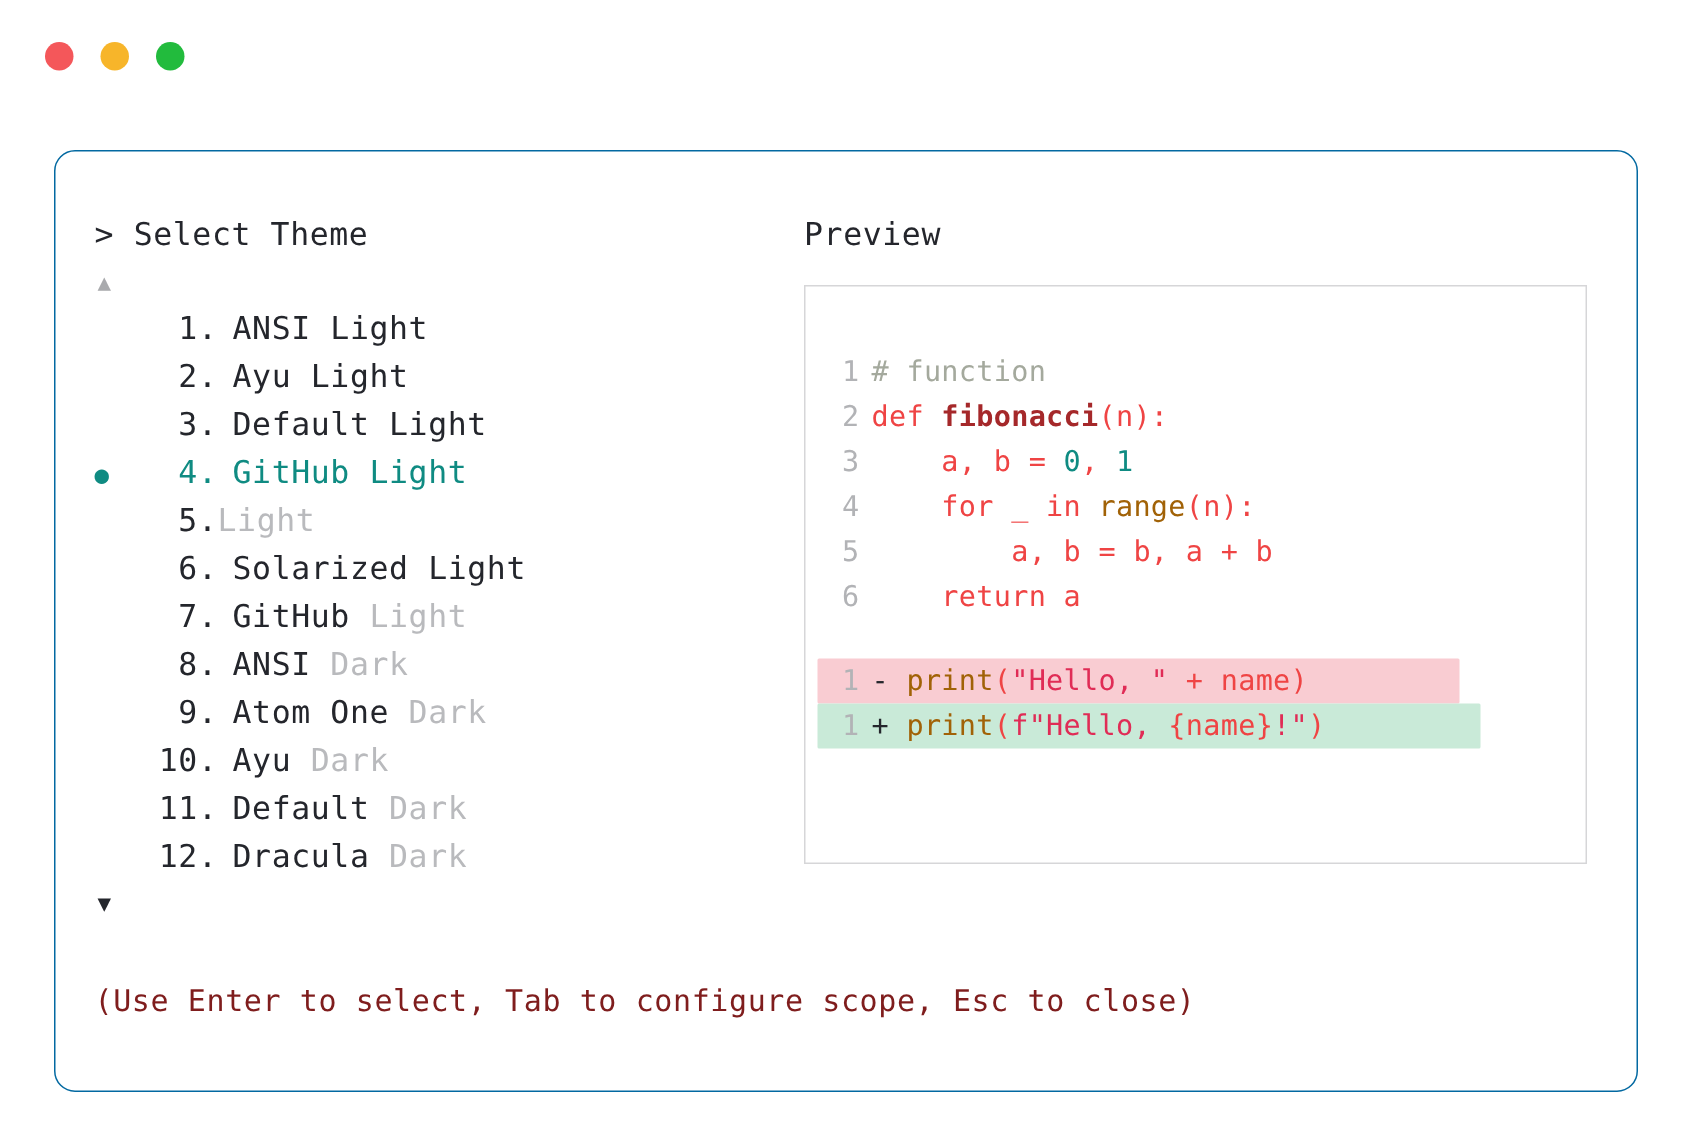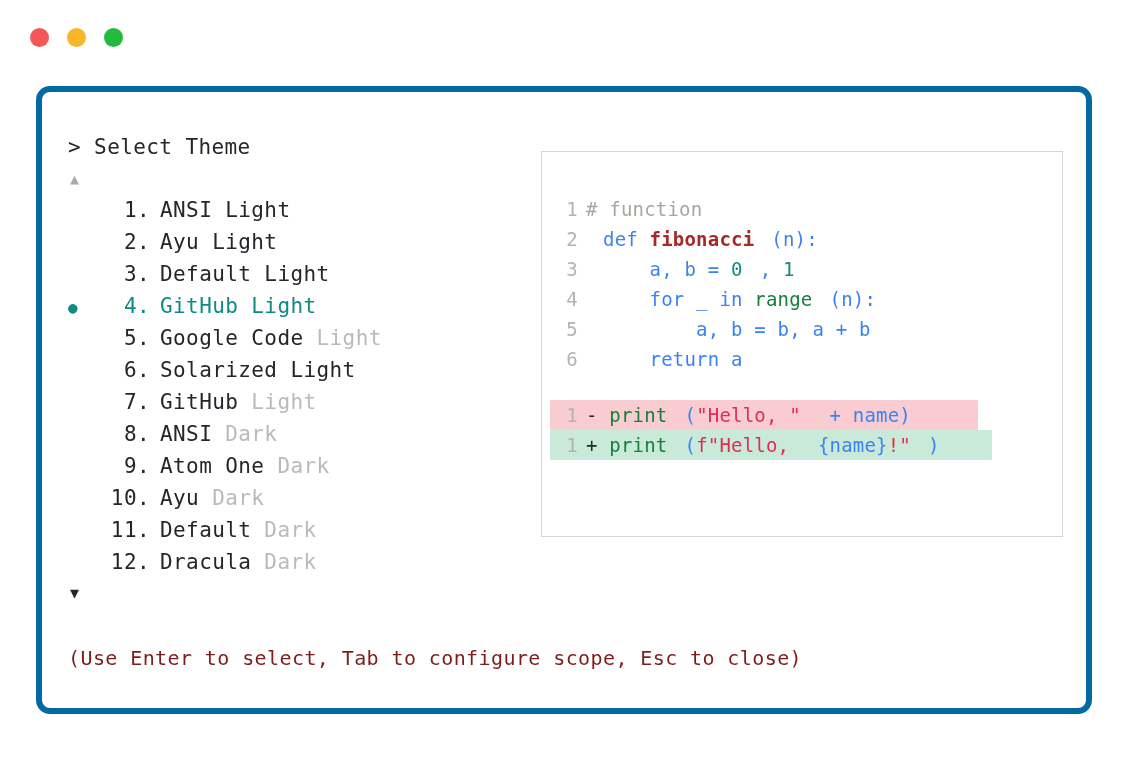--- a/index.html
+++ b/index.html
@@ -30,25 +30,25 @@
     border-radius: 50%;
   }
   .dot-red    { background: #f4575a; }
   .dot-yellow { background: #f7b52a; }
   .dot-green  { background: #22bb3d; }
 
   
   .card {
     position: absolute;
     left: 36px;
-    top: 86px;
+    top: 100px;
     width: 1056px;
     height: 628px;
     box-sizing: border-box;
-    border: 6px solid #0369a1;
+    border: 1px solid #0369a1;
     border-radius: 14px;
     background: #ffffff;
   }
 
   
   .columns {
     position: absolute;
     left: 0; top: 0;
     width: 100%;
     height: 100%;
@@ -170,23 +170,23 @@
     padding-right: 8px;
     box-sizing: border-box;
   }
   .code-text { color: #24262c; }
   .spacer-line { height: 26px; }
 
   
   .tok-comment { color: #a4a99d; margin-top: 39px; }
   .tok-func    { color: #a5282a; font-weight: bold; text-align: right; }
   .tok-num     { color: #0f8b82; }
-  .tok-builtin { color: #15803d; }
+  .tok-builtin { color: #a16207; }
   .tok-string  { color: #e02c56; }
-  .tok-plain   { color: #3b82f6; margin-left: 17px; }
+  .tok-plain   { color: #ef4444; }
 
   
   .diff-line { position: relative; }
   .diff-line .hl {
     position: absolute;
     left: 8px;
     top: 0;
     height: 30px;
     border-radius: 1px;
     z-index: 0;
@@ -212,35 +212,36 @@
   <div class="columns">
 
     <div class="left-col">
       <div class="prompt">&gt; Select Theme</div>
       <div class="scroll-arrow arrow-up">▲</div>
       <div class="theme-list" id="theme-list">
           <div class="theme-row"><span class="bullet-cell empty">●</span><span class="num-cell">1.</span><span class="name-cell">ANSI </span><span class="variant">Light</span></div>
           <div class="theme-row"><span class="bullet-cell empty">●</span><span class="num-cell">2.</span><span class="name-cell">Ayu </span><span class="variant">Light</span></div>
           <div class="theme-row"><span class="bullet-cell empty">●</span><span class="num-cell">3.</span><span class="name-cell">Default </span><span class="variant">Light</span></div>
           <div class="theme-row selected"><span class="bullet-cell">●</span><span class="num-cell">4.</span><span class="name-cell">GitHub </span><span class="variant">Light</span></div>
-          <div class="theme-row"><span class="bullet-cell empty">●</span><span class="num-cell">5.</span><span class="name-cell">Google Code </span><span class="variant muted">Light</span></div>
+          <div class="theme-row"><span class="bullet-cell empty">●</span><span class="num-cell">5.</span><span class="variant muted">Light</span></div>
           <div class="theme-row"><span class="bullet-cell empty">●</span><span class="num-cell">6.</span><span class="name-cell">Solarized </span><span class="variant">Light</span></div>
           <div class="theme-row"><span class="bullet-cell empty">●</span><span class="num-cell">7.</span><span class="name-cell">GitHub </span><span class="variant muted">Light</span></div>
           <div class="theme-row"><span class="bullet-cell empty">●</span><span class="num-cell">8.</span><span class="name-cell">ANSI </span><span class="variant muted">Dark</span></div>
           <div class="theme-row"><span class="bullet-cell empty">●</span><span class="num-cell">9.</span><span class="name-cell">Atom One </span><span class="variant muted">Dark</span></div>
           <div class="theme-row"><span class="bullet-cell empty">●</span><span class="num-cell">10.</span><span class="name-cell">Ayu </span><span class="variant muted">Dark</span></div>
           <div class="theme-row"><span class="bullet-cell empty">●</span><span class="num-cell">11.</span><span class="name-cell">Default </span><span class="variant muted">Dark</span></div>
           <div class="theme-row"><span class="bullet-cell empty">●</span><span class="num-cell">12.</span><span class="name-cell">Dracula </span><span class="variant muted">Dark</span></div>
         </div>
       <div class="scroll-arrow arrow-down">▼</div>
     </div>
 
     <div class="hint">(Use Enter to select, Tab to configure scope, Esc to close)</div>
 
     <div class="right-col">
+      <div class="preview-label">Preview</div>
       <div class="preview-box">
         <div class="code-area" id="code-area">
             <div class="code-line"><span class="gutter">1</span><span class="code-text"><span class="tok-comment"># function</span></span></div>
             <div class="code-line"><span class="gutter">2</span><span class="code-text"><span class="tok-plain">def </span><span class="tok-func">fibonacci</span><span class="tok-plain">(n):</span></span></div>
             <div class="code-line"><span class="gutter">3</span><span class="code-text"><span class="tok-plain">    a, b = </span><span class="tok-num">0</span><span class="tok-plain">, </span><span class="tok-num">1</span></span></div>
             <div class="code-line"><span class="gutter">4</span><span class="code-text"><span class="tok-plain">    for _ in </span><span class="tok-builtin">range</span><span class="tok-plain">(n):</span></span></div>
             <div class="code-line"><span class="gutter">5</span><span class="code-text"><span class="tok-plain">        a, b = b, a + b</span></span></div>
             <div class="code-line"><span class="gutter">6</span><span class="code-text"><span class="tok-plain">    return a</span></span></div>
             <div class="spacer-line"></div>
             <div class="code-line diff-line diff-del"><span class="hl"></span><span class="gutter">1</span><span class="sign">- </span><span class="code-text"><span class="tok-builtin">print</span><span class="tok-plain">(</span><span class="tok-string">"Hello, "</span><span class="tok-plain"> + name)</span></span></div>

